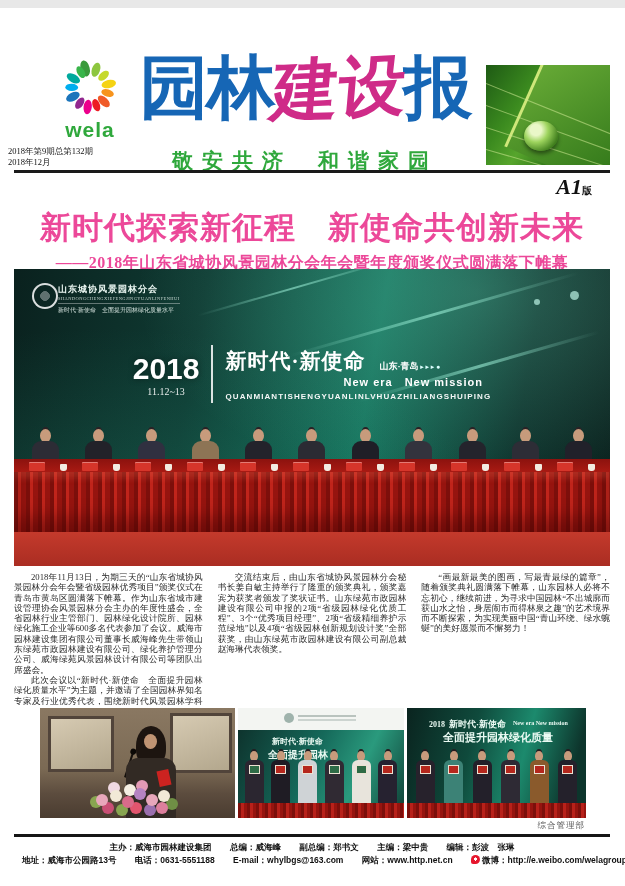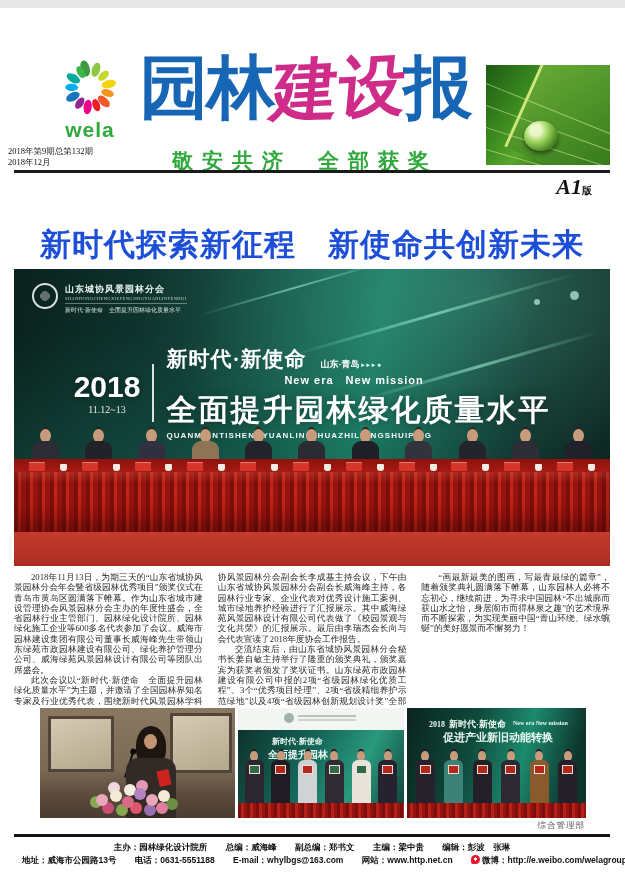--- a/index.html
+++ b/index.html
@@ -26,35 +26,35 @@
     background: linear-gradient(125deg,#1e5a14 0%,#3b8a1f 30%,#57a52c 48%,#2e7418 70%,#174a0f 100%); }
   .leaf .vein { position:absolute; width:160px; height:1px; background:rgba(210,235,150,.55); transform-origin:left center; }
   .leaf .edge { position:absolute; right:-30px; top:-40px; width:110px; height:150px; transform:rotate(24deg); background:linear-gradient(125deg,#73b53c,#2e7418); border-left:3px solid #cfe77a; }
   .leaf .drop { position:absolute; left:38px; top:56px; width:34px; height:30px; border-radius:50%;
     background: radial-gradient(circle at 35% 30%, #eaf7c8 0 18%, #9ed45e 40%, #417f1e 75%, #2c5c12 100%); box-shadow:0 3px 4px rgba(0,0,0,.45); }
   .rule { position:absolute; left:0; top:126px; width:596px; height:3px; background:#1a1a1a; }
   .edition { position:absolute; right:18px; top:130px; font-style:italic; font-weight:bold; font-size:22px; color:#111; }
   .edition .unit { font-size:10px; font-style:normal; }
 
   
-  .headline { position:absolute; left:14px; top:216px; width:596px; text-align:center; color:#1d4ed8; }
+  .headline { position:absolute; left:14px; top:199px; width:596px; text-align:center; color:#ec4899; }
   .headline h1 { font-size:31px; font-weight:bold; letter-spacing:1px; white-space:nowrap; }
   .headline .sub { font-size:16px; font-weight:bold; margin-top:4px; letter-spacing:0.5px; white-space:nowrap; }
 
   
   .main-photo { position:absolute; left:14px; top:261px; width:596px; height:297px; overflow:hidden;
     background:
       radial-gradient(ellipse at 78% 8%, rgba(120,220,190,.28), transparent 52%),
       radial-gradient(ellipse at 15% 90%, rgba(40,160,130,.25), transparent 55%),
       linear-gradient(100deg,#0a211e 0%,#0f3b33 30%,#15725c 58%,#0c302a 82%,#091d1a 100%);
   }
   .streak { position:absolute; height:3px; border-radius:3px; transform:rotate(-16deg);
     background:linear-gradient(90deg,transparent,rgba(170,255,230,.55),transparent); }
   .dotline { position:absolute; width:6px; height:6px; border-radius:50%; background:rgba(200,255,240,.65); }
-  .stage-org { position:absolute; left:18px; top:14px; display:flex; gap:7px; align-items:flex-start; color:#eaf6f1; }
+  .stage-org { position:absolute; left:18px; top:14px; display:flex; align-items:flex-start; color:#eaf6f1; }
   .org-badge { width:26px; height:26px; border:2px solid rgba(255,255,255,.85); border-radius:50%;
     background:radial-gradient(circle at 50% 50%, rgba(255,255,255,.35) 0 30%, transparent 32%); }
   .org-name { font-size:9px; font-weight:bold; letter-spacing:1px; }
   .org-en { font-size:4.5px; letter-spacing:.4px; opacity:.8; }
   .org-tag { font-size:6px; margin-top:2px; opacity:.9; border-top:1px solid rgba(255,255,255,.4); padding-top:2px; }
   .stage-center { position:absolute; left:0; top:76px; width:100%; display:flex; justify-content:center; align-items:center; gap:12px; color:#fff; }
   .year-block { text-align:center; }
   .year { font-size:30px; font-weight:bold; font-family:"Liberation Sans","DejaVu Sans",sans-serif; text-shadow:0 0 6px rgba(0,0,0,.4); }
   .dates { font-size:10px; opacity:.9; }
   .vdiv { width:2px; height:58px; background:rgba(255,255,255,.85); }
@@ -156,38 +156,39 @@
       <div class="brand">wela</div>
     </div>
     <div class="issue">
       <div>2018年第9期总第132期</div>
       <div>2018年12月</div>
     </div>
     <div class="title-row">
       <span class="t-blue">园林</span><span class="t-mag">建设</span><span class="t-blue">报</span>
     </div>
     <div class="motto">
-      <span>敬安共济</span><span class="gap"></span><span>全部获奖</span>
+      <span>敬安共济</span><span class="gap"></span><span>和谐家园</span>
     </div>
     <div class="leaf">
       <div class="edge"></div>
       <div class="vein" style="left:0;top:18px;transform:rotate(22deg);"></div>
       <div class="vein" style="left:0;top:40px;transform:rotate(20deg);"></div>
       <div class="vein" style="left:0;top:62px;transform:rotate(18deg);"></div>
       <div class="vein" style="left:0;top:84px;transform:rotate(16deg);"></div>
       <div class="drop"></div>
     </div>
     <div class="rule"></div>
     <div class="edition">
       <span>A1</span><span class="unit">版</span>
     </div>
   </div>
 
   <div class="headline">
     <h1>新时代探索新征程　新使命共创新未来</h1>
+    <div class="sub">——2018年山东省城协风景园林分会年会暨年度颁奖仪式圆满落下帷幕</div>
   </div>
 
   <div class="main-photo">
     <div class="streak" style="left:270px;top:44px;width:300px;"></div>
     <div class="streak" style="left:340px;top:96px;width:250px;"></div>
     <div class="streak" style="left:180px;top:18px;width:200px;height:2px;"></div>
     <div class="dotline" style="left:520px;top:30px;"></div>
     <div class="dotline" style="left:556px;top:22px;width:9px;height:9px;"></div>
 
     <div class="stage-org">
@@ -204,21 +205,20 @@
         <div class="year">2018</div>
         <div class="dates">11.12~13</div>
       </div>
       <div class="vdiv"></div>
       <div class="theme-block">
         <div class="theme-row">
           <div class="theme-cn">新时代·新使命</div>
           <div class="venue-wrap"><span class="venue">山东·青岛</span></div>
         </div>
         <div class="theme-en">New era　New mission</div>
-        <div class="slogan">全面提升园林绿化质量水平</div>
         <div class="pinyin">QUANMIANTISHENGYUANLINLVHUAZHILIANGSHUIPING</div>
       </div>
     </div>
 
 
     <div class="people">
       <div class="person">
           <div class="head"></div>
           <div class="torso" style="background:#2c2c35;"></div>
         </div>
@@ -293,21 +293,20 @@
       <div class="carpet"></div>
     </div>
   </div>
 
   <div class="article">
     <div class="col">
       <p class="ind">2018年11月13日，为期三天的“山东省城协风景园林分会年会暨省级园林优秀项目”颁奖仪式在青岛市黄岛区圆满落下帷幕。作为山东省城市建设管理协会风景园林分会主办的年度性盛会，全省园林行业主管部门、园林绿化设计院所、园林绿化施工企业等600多名代表参加了会议。威海市园林建设集团有限公司董事长威海峰先生带领山东绿苑市政园林建设有限公司、绿化养护管理分公司、威海绿苑风景园林设计有限公司等团队出席盛会。</p>
       <p class="ind">此次会议以“新时代·新使命　全面提升园林绿化质量水平”为主题，并邀请了全国园林界知名专家及行业优秀代表，围绕新时代风景园林学科和行业发展的新形势、新需求、新问题等进行了交流研讨。11日晚召开了山东省风景园林分会第一届四次常务理事会，12日上午由山东省城</p>
     </div>
     <div class="col">
-      <p>协风景园林分会副会长李成基主持会议，下午由山东省城协风景园林分会副会长威海峰主持，各园林行业专家、企业代表对优秀设计施工案例、城市绿地养护经验进行了汇报展示。其中威海绿苑风景园林设计有限公司代表做了《校园景观与文化共荣》的汇报展示。最后由李瑞杰会长向与会代表宣读了2018年度协会工作报告。</p>
       <p class="ind">交流结束后，由山东省城协风景园林分会秘书长姜自敏主持举行了隆重的颁奖典礼，颁奖嘉宾为获奖者颁发了奖状证书。山东绿苑市政园林建设有限公司申报的2项“省级园林绿化优质工程”、3个“优秀项目经理”、2项“省级精细养护示范绿地”以及4项“省级园林创新规划设计奖”全部获奖，由山东绿苑市政园林建设有限公司副总裁赵海琳代表领奖。</p>
     </div>
     <div class="col">
       <p class="ind">“画最新最美的图画，写最青最绿的篇章”，随着颁奖典礼圆满落下帷幕，山东园林人必将不忘初心，继续前进，为寻求中国园林“不出城廓而获山水之怡，身居闹市而得林泉之趣”的艺术境界而不断探索，为实现美丽中国“青山环绕、绿水蜿蜒”的美好愿景而不懈努力！</p>
     </div>
   </div>
 
   <div class="photo-row">
     <div class="bphoto bp1">
       <div class="frame" style="left:8px;top:8px;width:66px;height:56px;"></div>
@@ -365,21 +364,21 @@
             </div>
           </div>
       </div>
       <div class="skirt"></div>
     </div>
 
     <div class="bphoto bp3">
       <div class="ov" style="left:22px;top:12px;font-size:8px;">2018</div>
       <div class="ov" style="left:42px;top:10px;font-size:9px;">新时代·新使命</div>
       <div class="ov" style="left:106px;top:12px;font-size:6px;">New era  New mission</div>
-      <div class="ov" style="left:36px;top:22px;font-size:11px;">促进产业新旧动能转换</div>
+      <div class="ov" style="left:36px;top:22px;font-size:11px;">全面提升园林绿化质量</div>
       <div class="speople">
         <div class="sp">
             <div class="head"></div>
             <div class="torso" style="background:#27222c;">
               <div class="cert"></div>
             </div>
           </div>
         <div class="sp">
             <div class="head"></div>
             <div class="torso" style="background:#3c8276;">
@@ -412,21 +411,21 @@
           </div>
       </div>
       <div class="skirt"></div>
     </div>
   </div>
 
   <div class="caption">综合管理部</div>
 
   <div class="footer">
     <div class="f-line">
-      <span class="f-item">主办：园林绿化设计院所</span>
+      <span class="f-item">主办：威海市园林建设集团</span>
       <span class="f-item">总编：威海峰</span>
       <span class="f-item">副总编：郑书文</span>
       <span class="f-item">主编：梁中贵</span>
       <span class="f-item">编辑：彭波　张琳</span>
     </div>
     <div class="f-line">
       <span class="f-item">地址：威海市公园路13号</span>
       <span class="f-item">电话：0631-5551188</span>
       <span class="f-item">E-mail：whylbgs@163.com</span>
       <span class="f-item">网站：www.http.net.cn</span>

